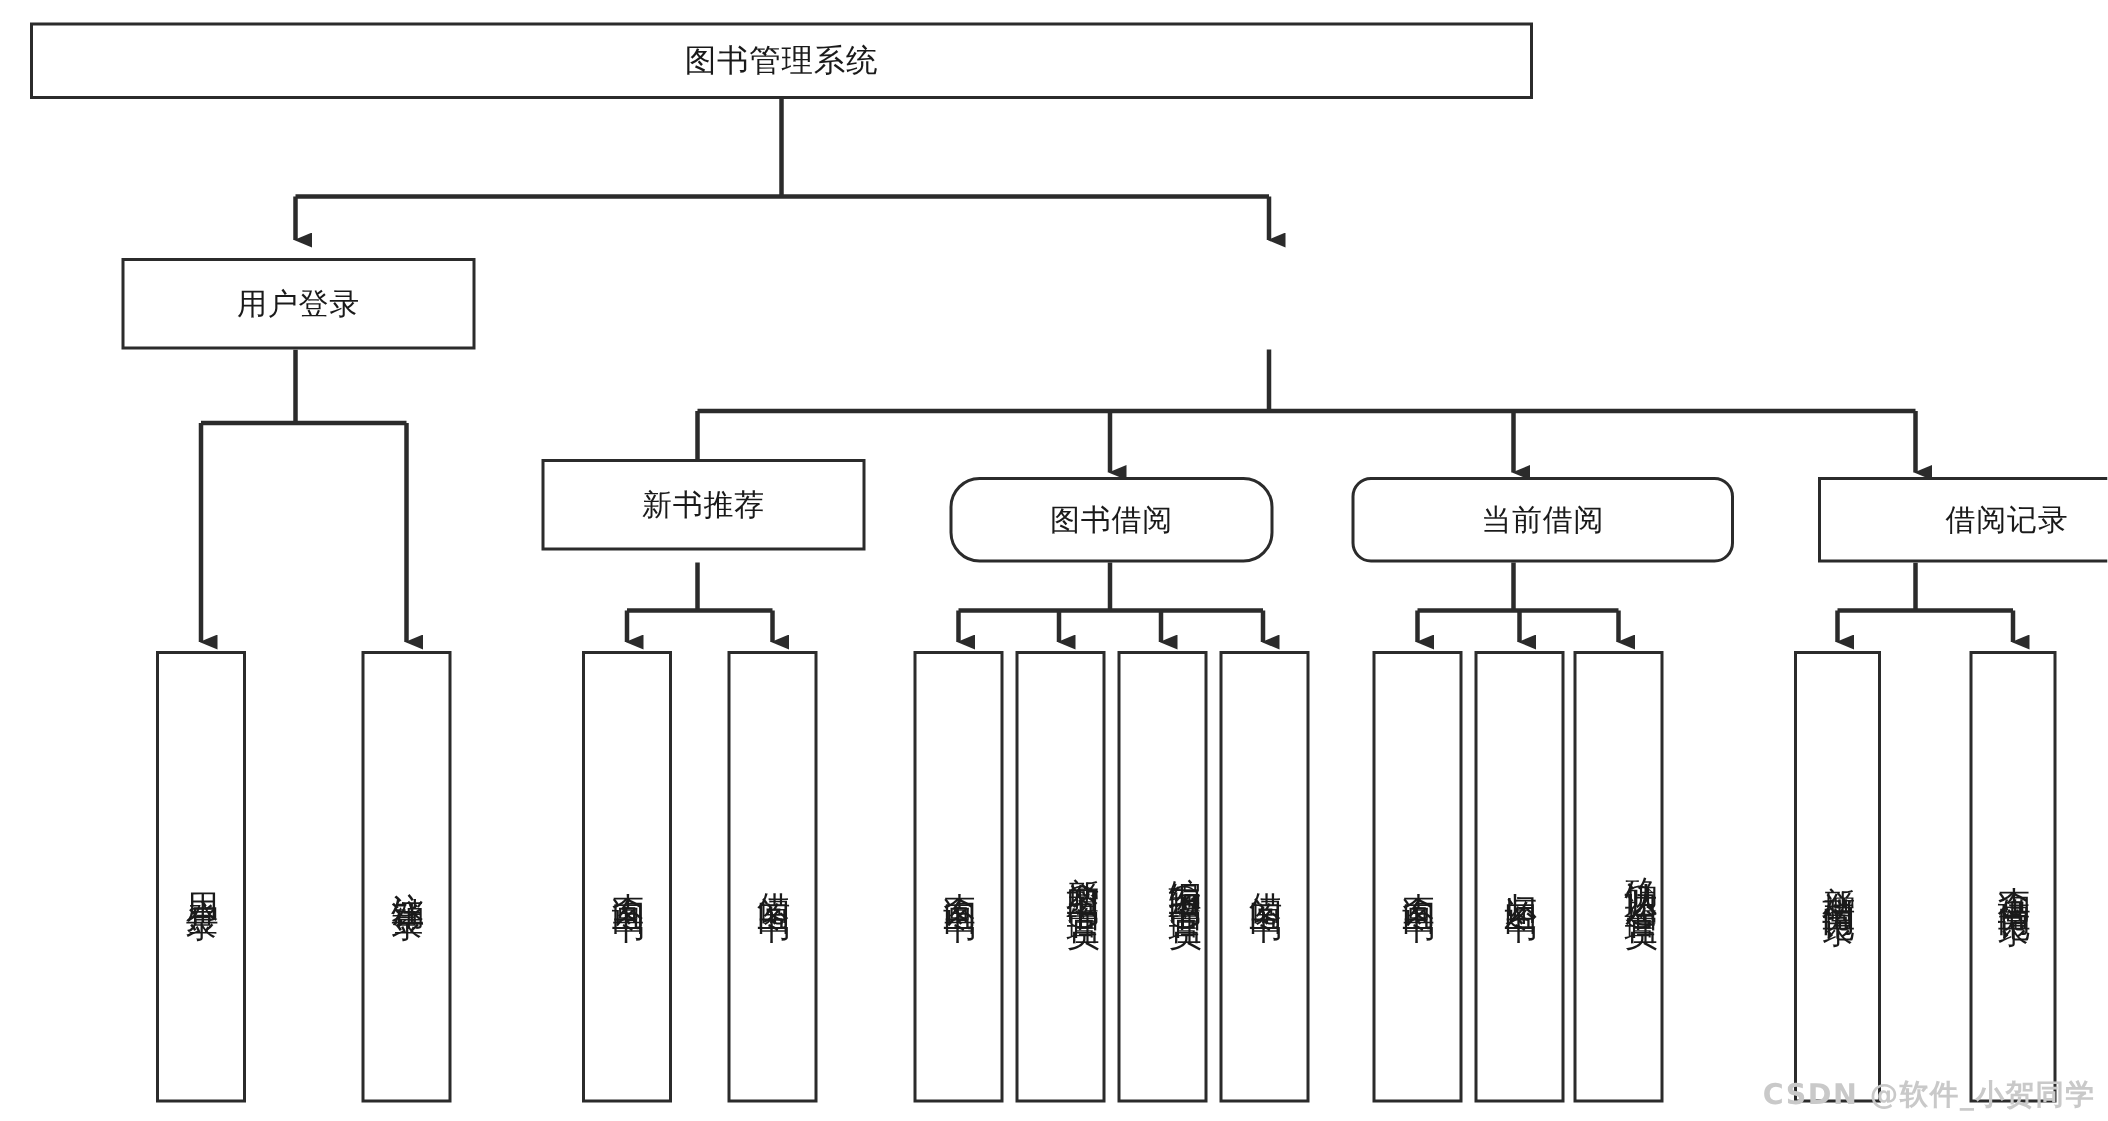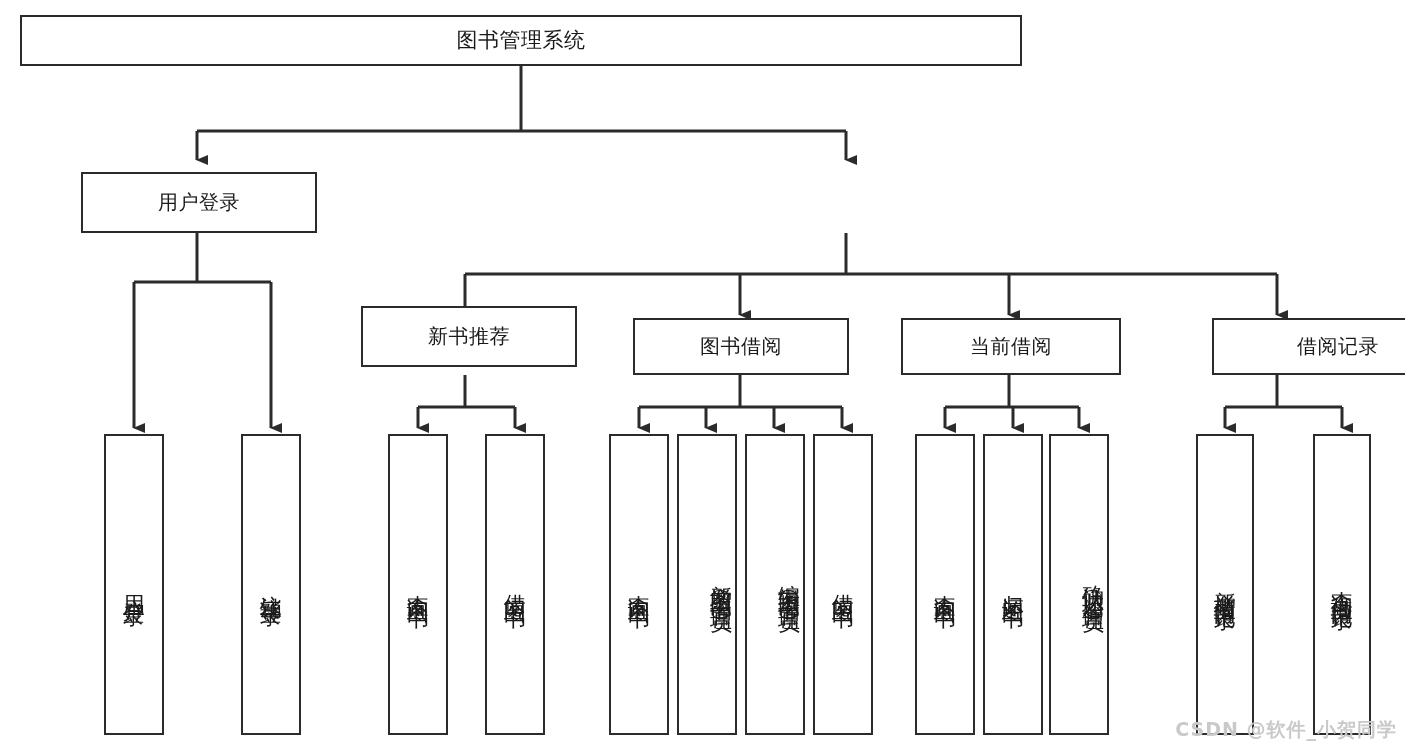--- a/index.html
+++ b/index.html
@@ -131,24 +131,24 @@
     <span>图书管理系统</span>
   </div>
 
   <div class="node-box node-h" style="left:81px; top:172px; width:236px; height:61px;">
     <span>用户登录</span>
   </div>
 
   <div class="node-box node-h" style="left:361px; top:306px; width:216px; height:61px;">
     <span>新书推荐</span>
   </div>
-  <div class="node-box node-h" style="left:633px; top:318px; width:216px; height:57px;">
+  <div class="node-box node-h" style="left:633px; top:318px; width:216px; height:57px;border-radius:20px;">
     <span>图书借阅</span>
   </div>
-  <div class="node-box node-h" style="left:901px; top:318px; width:220px; height:57px;">
+  <div class="node-box node-h" style="left:901px; top:318px; width:255px; height:57px;border-radius:13px;">
     <span>当前借阅</span>
   </div>
   <div class="node-box node-h" style="left:1212px; top:318px; width:216px; height:57px;padding-left:36px;">
     <span>借阅记录</span>
   </div>
 
   <div class="node-box node-v" style="left:104px; top:434px; width:60px; height:301px;">
     <span class="vtext">用户登录</span>
   </div>
   <div class="node-box node-v" style="left:241px; top:434px; width:60px; height:301px;">

